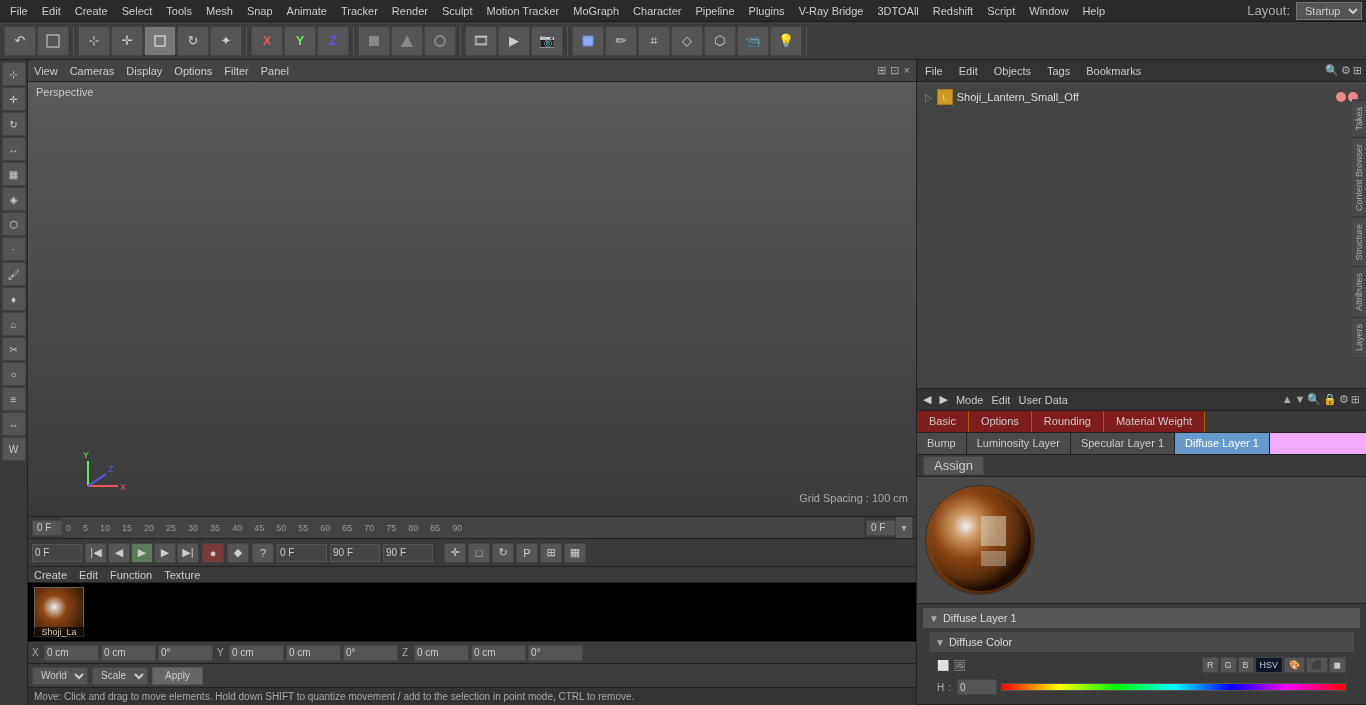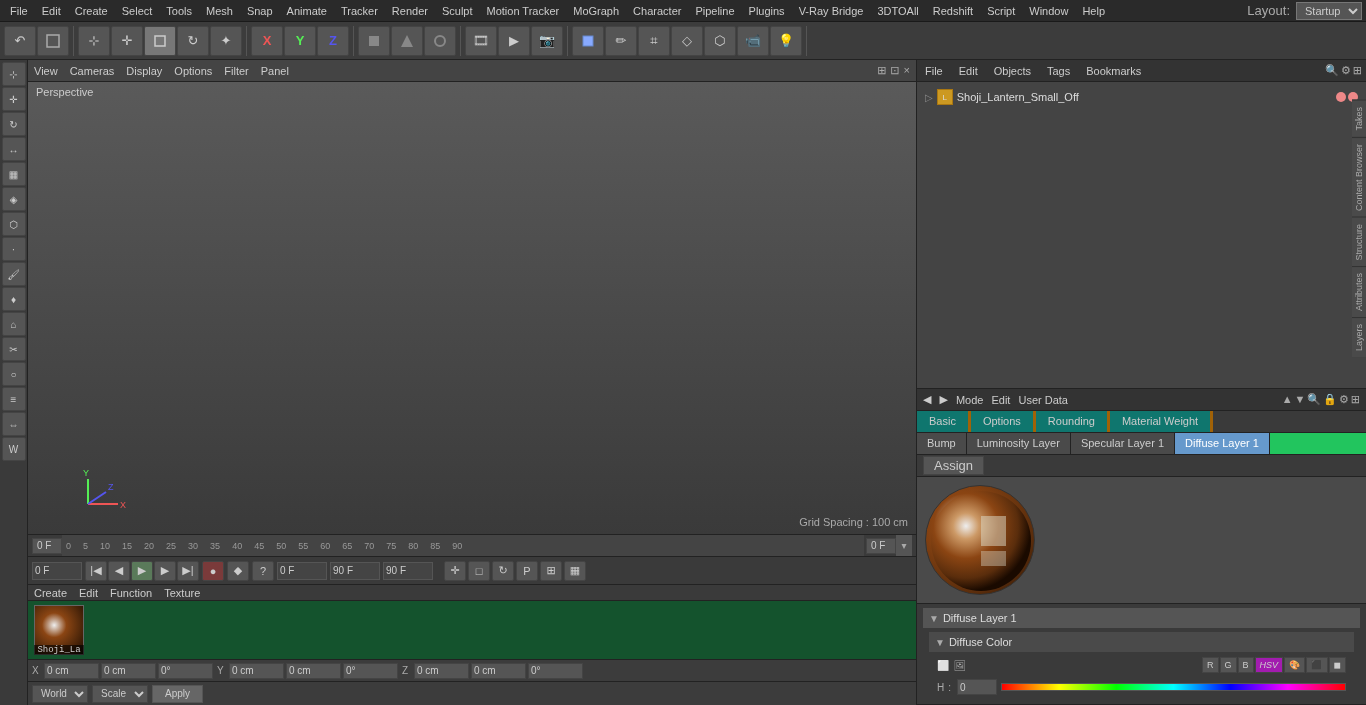--- a/index.html
+++ b/index.html
@@ -131,21 +131,21 @@
       position: absolute;
       top: 4px;
       left: 8px;
       color: #ccc;
       font-size: 11px;
     }
 
     
     #grid-spacing {
       position: absolute;
-      bottom: 6px;
+      bottom: 12px;
       right: 8px;
       color: #aaa;
       font-size: 11px;
       margin-left: 12px;
     }
 
     
     #timeline {
       height: 22px;
       background: #3a3a3a;
@@ -196,22 +196,21 @@
       align-items: center;
       padding: 0 6px;
       gap: 12px;
       border-bottom: 1px solid #222;
     }
     #mat-content {
       flex: 1;
       display: flex;
       padding: 4px 6px;
       gap: 8px;
-      background: #14532d;
-      font-family: Liberation Mono, monospace;
+      background: #000000;
     }
 
     
     #status-bar {
       height: 18px;
       background: #333;
       border-top: 1px solid #222;
       display: flex;
       align-items: center;
       padding: 0 6px;
@@ -338,26 +337,26 @@
       height: 22px;
       background: #3a3a3a;
       display: flex;
       border-bottom: 1px solid #222;
     }
     .mat-tab {
       padding: 4px 12px;
       color: #ccc;
       font-size: 11px;
       cursor: pointer;
-      border-right: 3px solid #a16207;
-      background: #0f766e;
+      border-right: 1px solid #a16207;
+      background: #7f1d1d;
     }
     #mat-rows {
       height: 22px;
-      background: #22c55e;
+      background: #f0abfc;
       display: flex;
       border-bottom: 1px solid #222;
     }
     .mat-row-tab {
       padding: 4px 10px;
       color: #ccc;
       font-size: 11px;
       cursor: pointer;
       border-right: 1px solid #222;
       background: #4a4a4a;
@@ -483,21 +482,21 @@
       gap: 1px;
       border-right: 1px solid #555;
       padding-right: 4px;
       margin-right: 2px;
     }
     .color-mode-btn {
       background: #555; border: 1px solid #444;
       color: #ccc; font-size: 9px;
       padding: 1px 4px; height: 16px; cursor: pointer;
     }
-    .color-mode-btn.active { background: #a21caf; font-style: italic; }
+    .color-mode-btn.active { background: #0f172a; }
   </style>
 </head>
 <body>
 
 <div id="menubar">
   <div class="menu-item">File</div>
   <div class="menu-item">Edit</div>
   <div class="menu-item">Create</div>
   <div class="menu-item">Select</div>
   <div class="menu-item">Tools</div>
@@ -797,20 +796,23 @@
       <select class="transform-dropdown">
         <option>World</option>
         <option>Local</option>
       </select>
       <select class="transform-dropdown">
         <option>Scale</option>
       </select>
       <button class="apply-btn">Apply</button>
     </div>
 
+    <div id="status-bar">
+      <span class="status-text">Move: Click and drag to move elements. Hold down SHIFT to quantize movement / add to the selection in point mode, CTRL to remove.</span>
+    </div>
   </div>
 
   <div id="right-panel">
 
     <div id="obj-manager">
       <div id="obj-manager-tabs">
         <span class="obj-tab">File</span>
         <span class="obj-tab">Edit</span>
         <span class="obj-tab">Objects</span>
         <span class="obj-tab">Tags</span>

